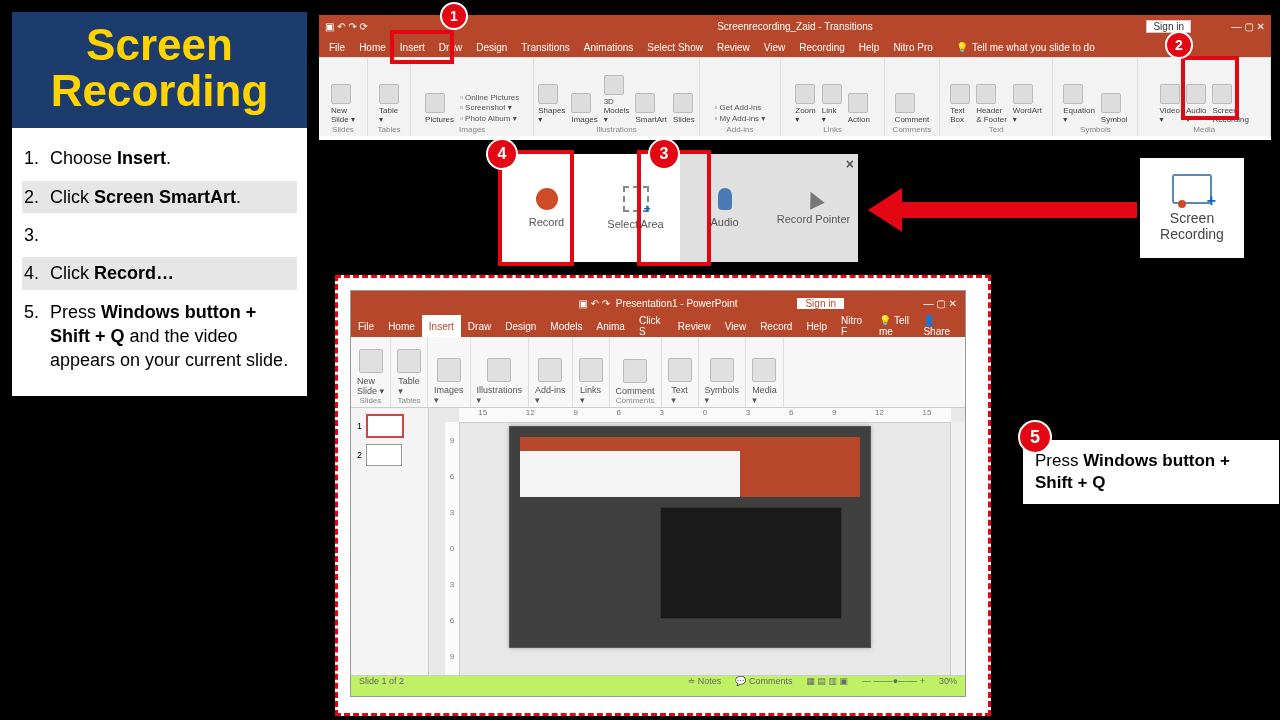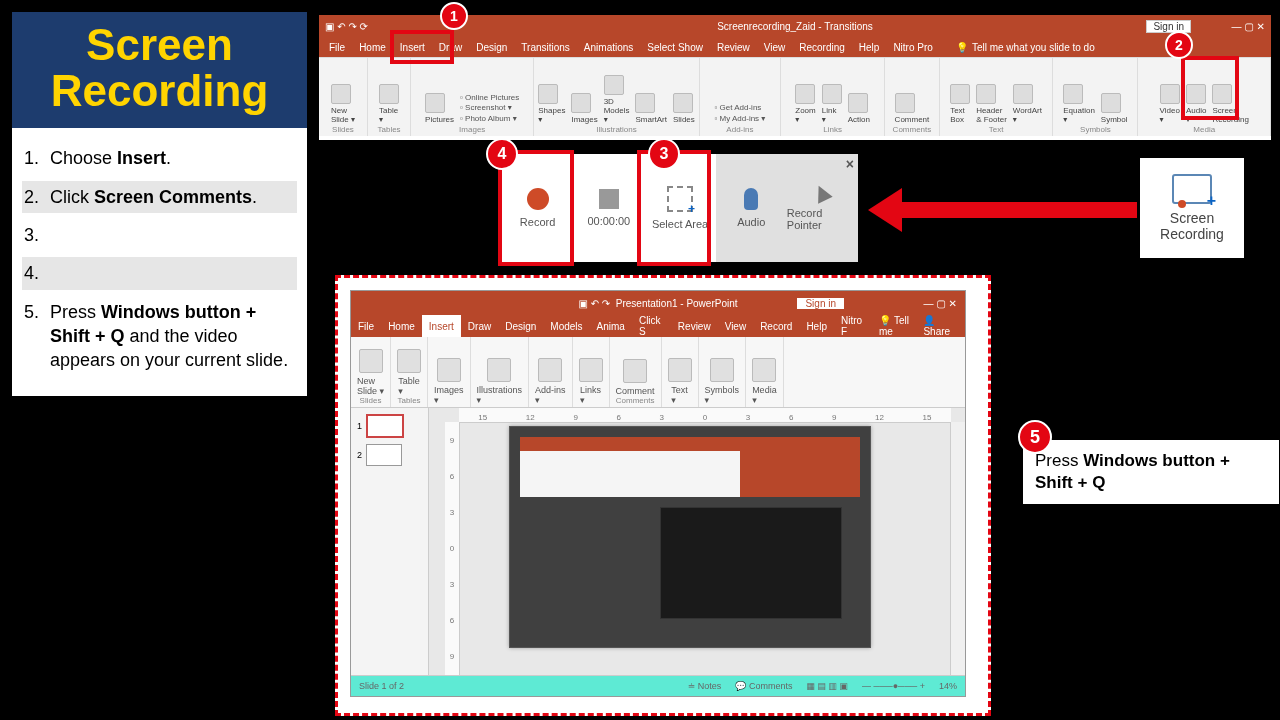--- a/index.html
+++ b/index.html
@@ -56,52 +56,53 @@
   .mini-ribbon { height:70px; background:#f7f7f7; border-bottom:1px solid #ccc; display:flex; font-size:9px; color:#555; }
   .mr-group { border-right:1px solid #ddd; display:flex; flex-direction:column; align-items:center; justify-content:flex-end; padding:2px 6px; }
   .mr-icon { width:22px; height:22px; background:#e0e0e0; border:1px solid #bbb; border-radius:2px; margin-bottom:3px; }
   .mr-label { font-size:8px; color:#888; }
   .mini-body { flex:1; display:flex; background:#e8e8e8; position:relative; }
   .mini-thumbs { width:65px; background:#f4f4f4; border-right:1px solid #ccc; padding:6px; font-size:9px; }
   .mini-thumb { display:flex; align-items:center; gap:4px; margin-bottom:6px; }
   .thumb-box { width:34px; height:20px; background:#fff; border:1px solid #999; }
   .thumb-box.sel { border:2px solid #c44; }
   .mini-canvas-wrap { flex:1; position:relative; overflow:hidden; }
-  .mini-ruler-h { position:absolute; top:0; left:30px; right:14px; height:14px; background:#fafafa; border-bottom:1px solid #ccc; display:flex; justify-content:space-around; font-size:8px; color:#777; align-items:flex-end; }
+  .mini-ruler-h { position:absolute; top:0; left:30px; right:14px; height:14px; background:#fafafa; border-bottom:1px solid #ccc; display:flex; justify-content:space-around; font-size:8px; color:#777; align-items:flex-start; }
   .mini-ruler-v { position:absolute; top:14px; left:16px; width:14px; bottom:0; background:#fafafa; border-right:1px solid #ccc; display:flex; flex-direction:column; justify-content:space-around; font-size:8px; color:#777; align-items:center; }
   .mini-slide { position:absolute; left:80px; top:18px; width:360px; height:220px; background:#404040; border:1px solid #555; box-shadow:0 0 4px rgba(0,0,0,0.3); }
   .mini-slide-inner { position:absolute; left:10px; top:10px; width:340px; height:60px; background:#b7472a; }
   .mini-slide-ribbon { position:absolute; left:10px; top:24px; width:220px; height:46px; background:#f5f5f5; }
   .mini-slide-dark { position:absolute; left:150px; top:80px; width:180px; height:110px; background:#1a1a1a; border:1px solid #333; }
-  .mini-status { height:20px; background:#5eead4; border-top:1px solid #ccc; display:flex; align-items:center; font-size:9px; color:#666; padding:0 8px; gap:14px; }
+  .mini-status { height:20px; background:#bef264; border-top:1px solid #ccc; display:flex; align-items:flex-start; font-size:9px; color:#666; padding:0 8px; gap:14px; }
   .mini-status .spacer { flex:1; }
   .mini-scroll-v { position:absolute; right:0; top:14px; width:14px; bottom:0; background:#f0f0f0; border-left:1px solid #ccc; }
 </style>
 </head>
 <body>
 
 <div class="sidebar">
   <div class="title-box">
     <div>Screen</div>
     <div>Recording</div>
   </div>
   <div class="steps" id="steps-container">
       <div class="step">
         <div class="step-num">1.</div>
         <div class="step-txt">Choose <span class="b">Insert</span>.</div>
       </div>
       <div class="step active">
         <div class="step-num">2.</div>
-        <div class="step-txt">Click <span class="b">Screen Comments</span>.</div>
+        <div class="step-txt">Click <span class="b">Screen SmartArt</span>.</div>
       </div>
       <div class="step">
         <div class="step-num">3.</div>
       </div>
       <div class="step active">
         <div class="step-num">4.</div>
+        <div class="step-txt">Click <span class="b">Record…</span></div>
       </div>
       <div class="step">
         <div class="step-num">5.</div>
         <div class="step-txt">Press <span class="b">Windows button + Shift + Q</span> and the video appears on your current slide.</div>
       </div>
     </div>
 </div>
 
 <div class="ribbon-wrapper">
   <div class="rb-titlebar">
@@ -272,24 +273,20 @@
 <div class="marker" style="left:440px; top:2px; width:24px; height:24px; font-size:14px;">1</div>
 <div class="redbox" style="left:390px; top:30px; width:56px; height:26px;"></div>
 
 <div class="marker" style="left:1165px; top:31px; width:24px; height:24px; font-size:14px;">2</div>
 <div class="redbox" style="left:1181px; top:56px; width:50px; height:56px;"></div>
 
 <div class="toolbar">
   <div class="tb-cell">
     <div class="record-circle"></div>
     <div>Record</div>
-  </div>
-  <div class="tb-cell">
-    <div class="stop-square"></div>
-    <div>00:00:00</div>
   </div>
   <div class="tb-cell">
     <div class="select-area-box"></div>
     <div style="text-align:center; line-height:1.1;">Select Area</div>
   </div>
   <div class="tb-cell tb-sel">
     <div class="mic-icon"></div>
     <div>Audio</div>
   </div>
   <div class="tb-cell tb-sel" style="position:relative;">
@@ -434,21 +431,21 @@
         <div class="mini-scroll-v"></div>
       </div>
     </div>
     <div class="mini-status">
       <span>Slide 1 of 2</span>
       <span class="spacer"></span>
       <span>≐ <span>Notes</span></span>
       <span>💬 <span>Comments</span></span>
       <span>▦ ▤ ▥ ▣</span>
       <span>— ───●─── +</span>
-      <span>14%</span>
+      <span>30%</span>
     </div>
   </div>
 </div>
 
 <div class="marker" style="left:1018px; top:420px; width:30px; height:30px; font-size:18px;">5</div>
 <div class="step5box">
   <span>Press </span><span class="b">Windows button + Shift + Q</span>
 </div>
 
 </body></html>

